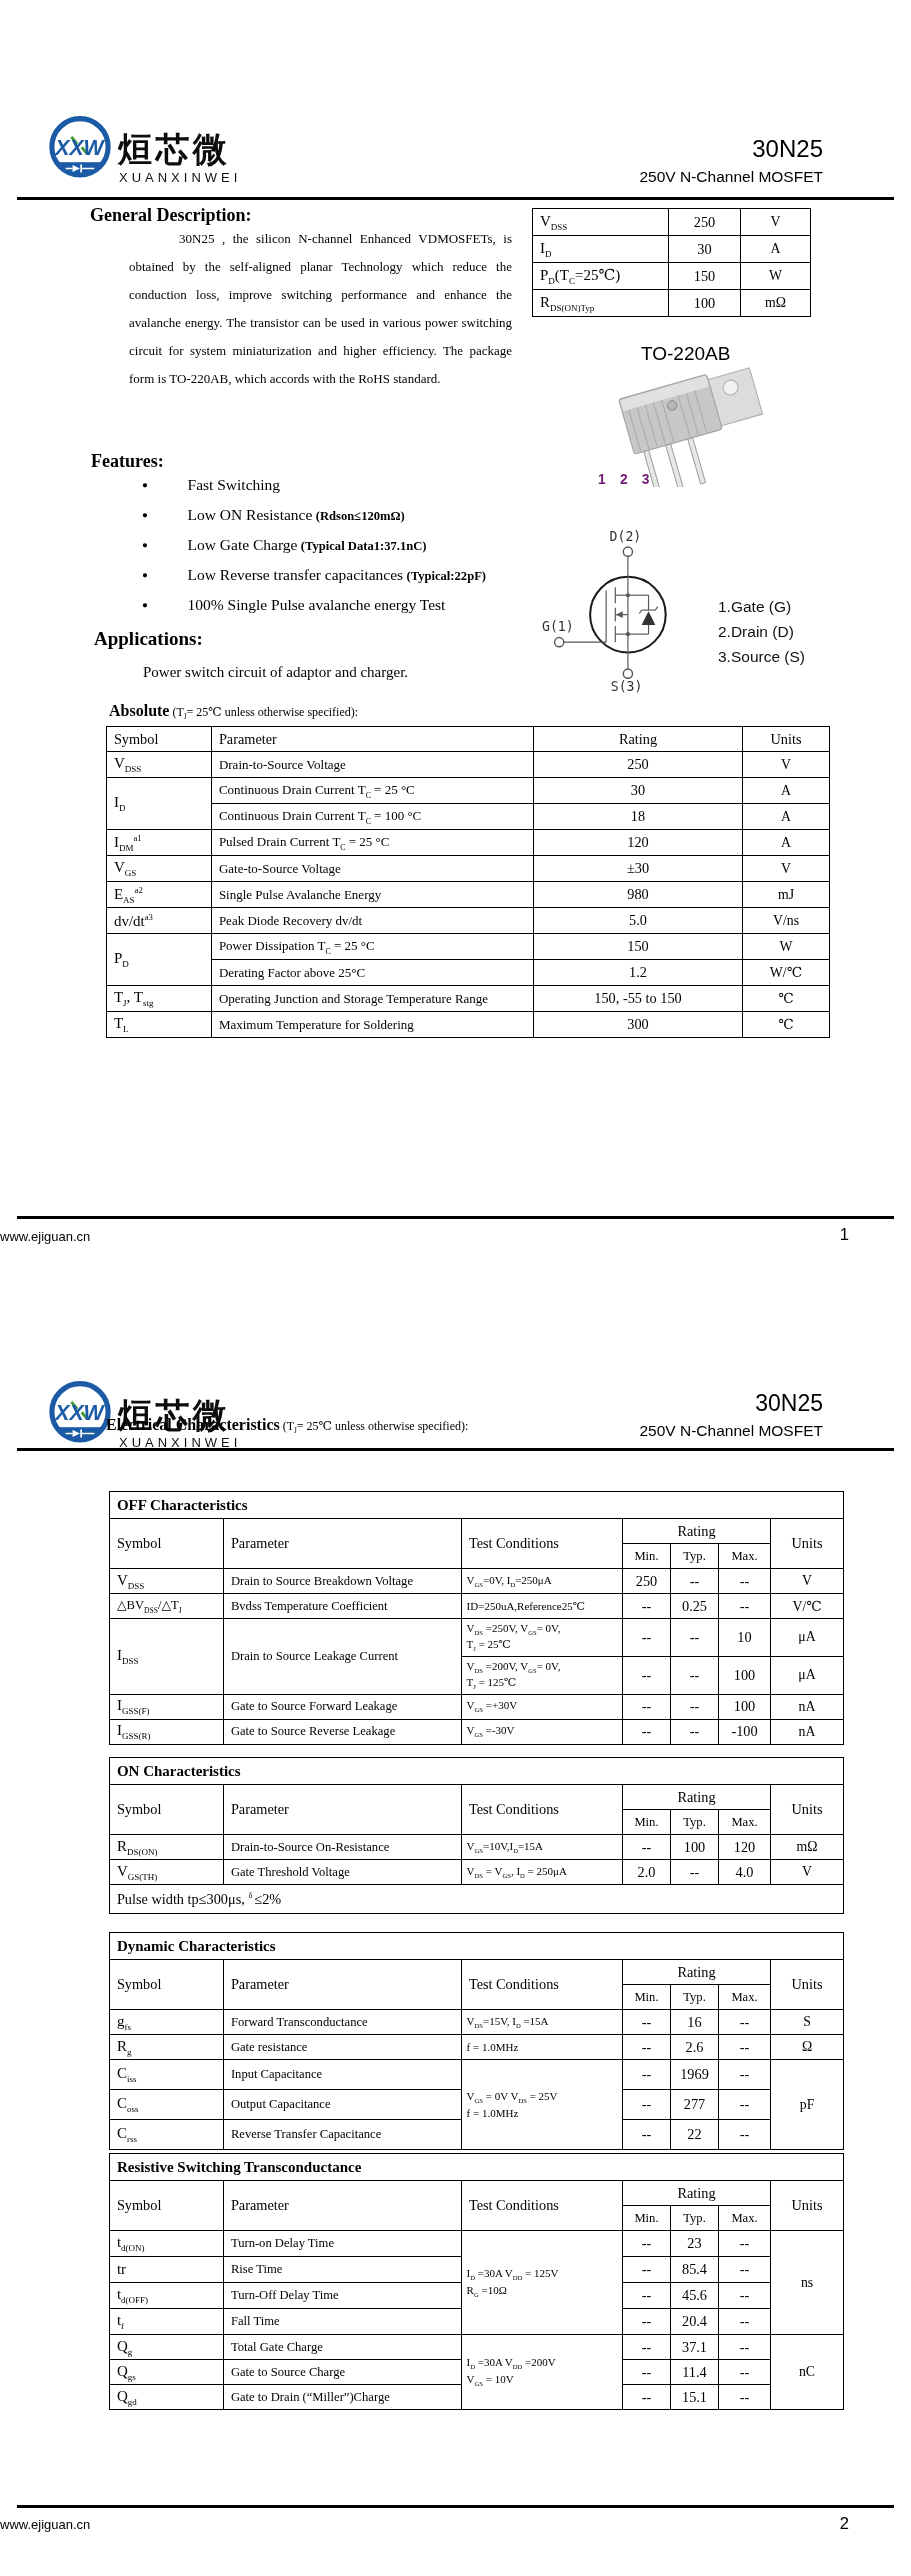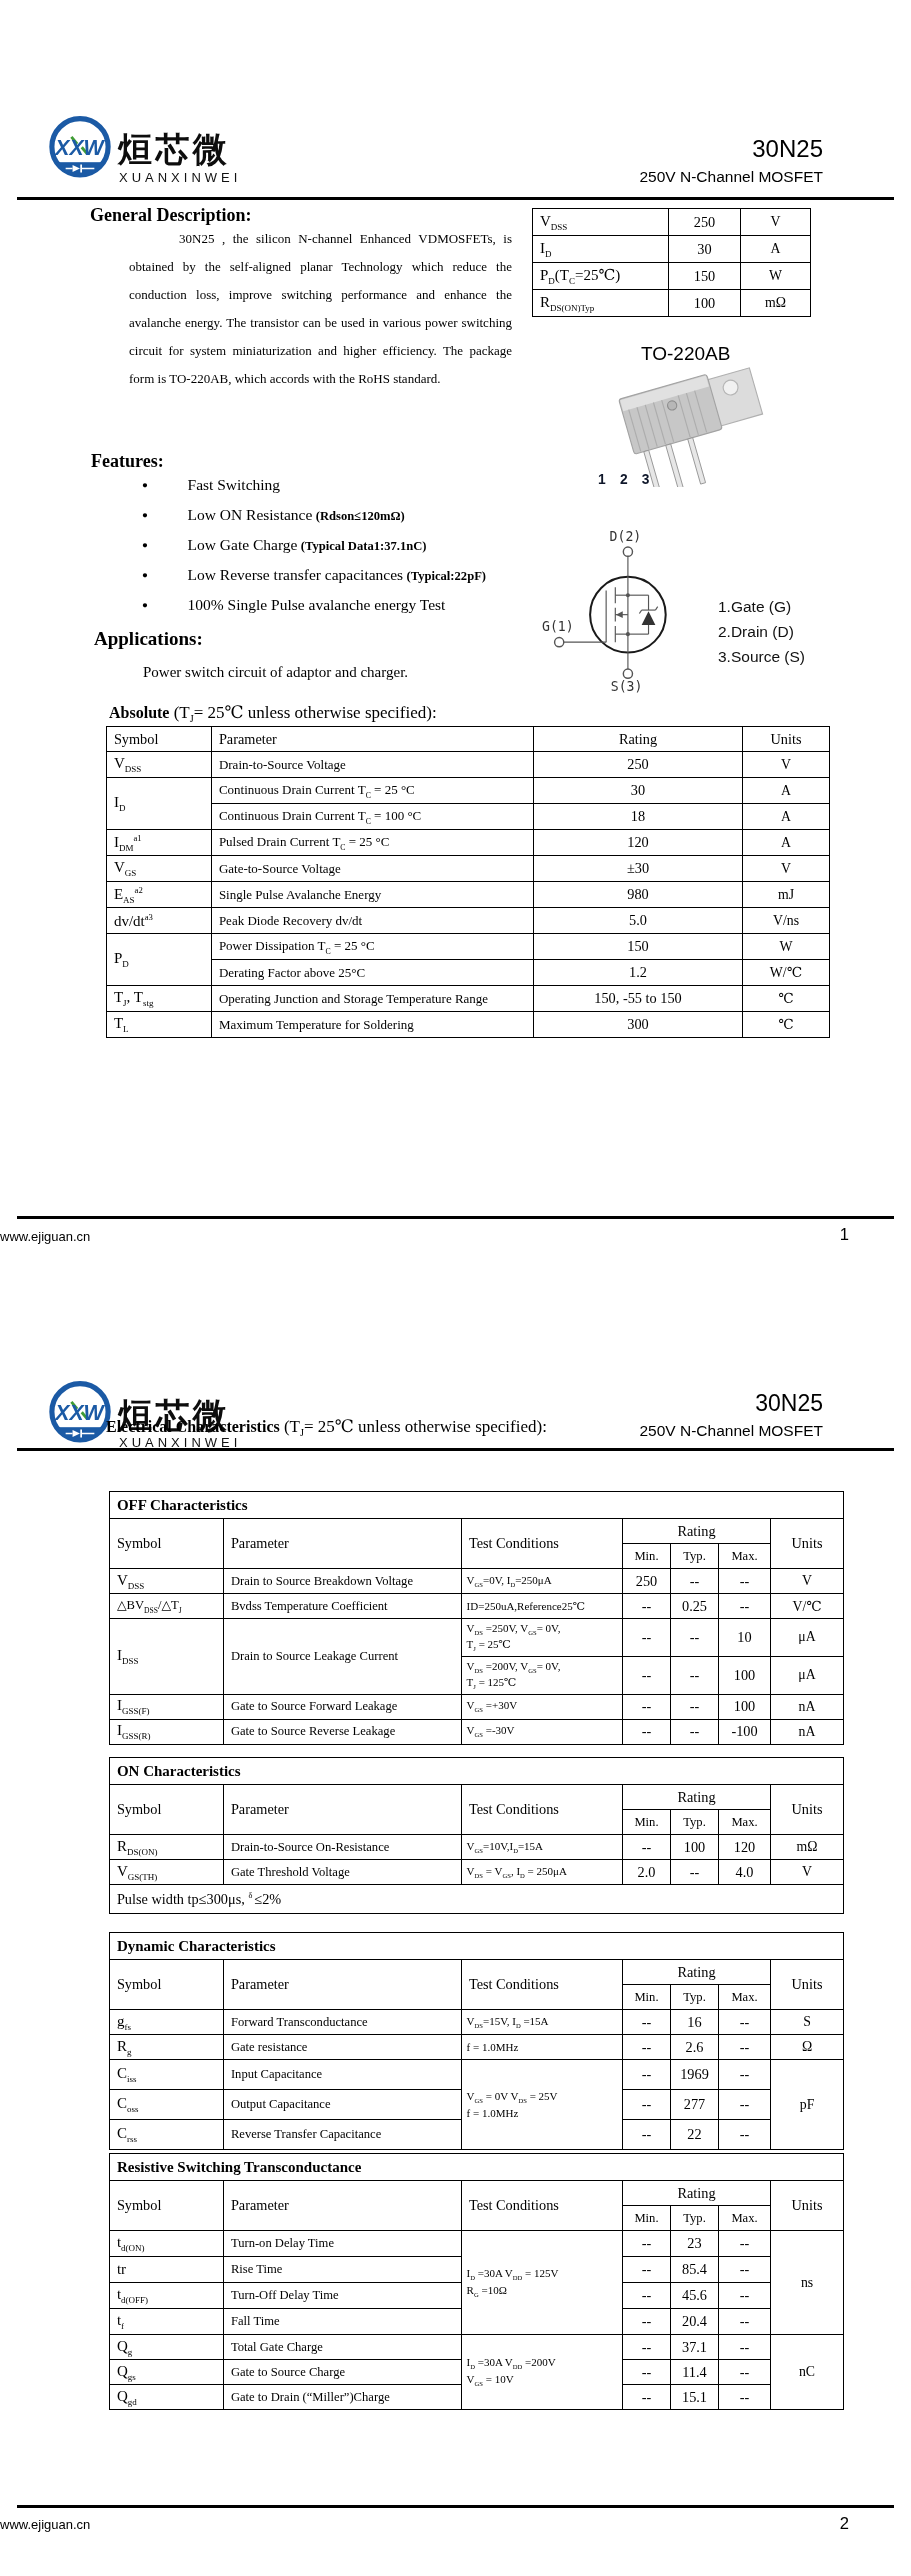--- a/index.html
+++ b/index.html
@@ -13,42 +13,42 @@
   .logo-cn{font-family:"DejaVu Sans","Liberation Sans",sans-serif;font-weight:700;font-size:34px;letter-spacing:3.4px;color:#0d0d0d;}
   .logo-en{font-family:"Liberation Sans","DejaVu Sans",sans-serif;font-size:13px;letter-spacing:4px;color:#111;}
   .h-serif{font-weight:700;font-size:18px;}
   .desc-body{font-size:13px;line-height:28px;text-align:justify;text-indent:50px;}
   .feat-row{display:flex;align-items:baseline;height:30px;}
   .bullet{font-size:9.8px;margin-right:8.6px;position:relative;top:-1.7px;}
   .feat-main{font-weight:400;font-size:15.5px;white-space:nowrap;margin-left:31px;}
   .feat-note{font-weight:700;font-size:12.6px;margin-left:3.4px;white-space:nowrap;}
   .app-body{font-size:15px;}
   .sec-head-b{font-weight:700;font-size:16px;}
-  .sec-head-c{font-size:17px;}
+  .sec-head-c{font-size:12px;}
   table{border-collapse:collapse;table-layout:fixed;background:#fff;}
   .dtable{border:1.7px solid #000;}
   .dtable td{border:1.1px solid #000;overflow:hidden;vertical-align:middle;}
   .ttitle{font-weight:700;font-size:15px;padding-left:6.9px;text-align:left;height:24px;}
   .hcell{font-size:14.3px;}
   .pl{text-align:left;padding-left:6.9px;}
   .c{text-align:center;}
   .sym{font-size:15px;}
   .par{font-size:12.6px;}
   .par23{font-size:13px;}
   .tcc{font-size:11px;line-height:1.3;padding:1.7px 4.6px;text-align:left;}
   .val{font-size:14.3px;text-align:center;}
   .un{font-size:13.8px;text-align:center;}
   .note-row{font-size:14.3px;text-align:left;padding-left:6.9px;height:26px;}
   tr.gt td{border-top:1.7px solid #000;}
   sub{font-size:60%;}
   sup{font-size:58%;vertical-align:super;}
   .footer-site{font-family:"Liberation Sans","DejaVu Sans",sans-serif;font-size:13px;text-align:left;width:100%;}
   .pageno{font-family:"Liberation Sans","DejaVu Sans",sans-serif;font-size:16.6px;}
   .legend-item{font-family:"Liberation Sans","DejaVu Sans",sans-serif;font-size:15.5px;line-height:25px;color:#111;}
-  .pins-label{font-family:"Liberation Sans","DejaVu Sans",sans-serif;font-weight:700;font-size:13.8px;letter-spacing:5.2px;color:#0f172a;}
+  .pins-label{font-family:"Liberation Sans","DejaVu Sans",sans-serif;font-weight:700;font-size:13.8px;letter-spacing:5.2px;color:#701a75;}
   .pkg-title{font-family:"Liberation Sans","DejaVu Sans",sans-serif;font-size:19px;color:#000;}
 </style>
 </head>
 <body>
 
 <div class="sheet">
 
   <div class="abs" style="left:46px;top:114px;width:75px;height:75px;">
     <svg width="68" height="70" viewBox="0 0 118 122">
       <defs>

